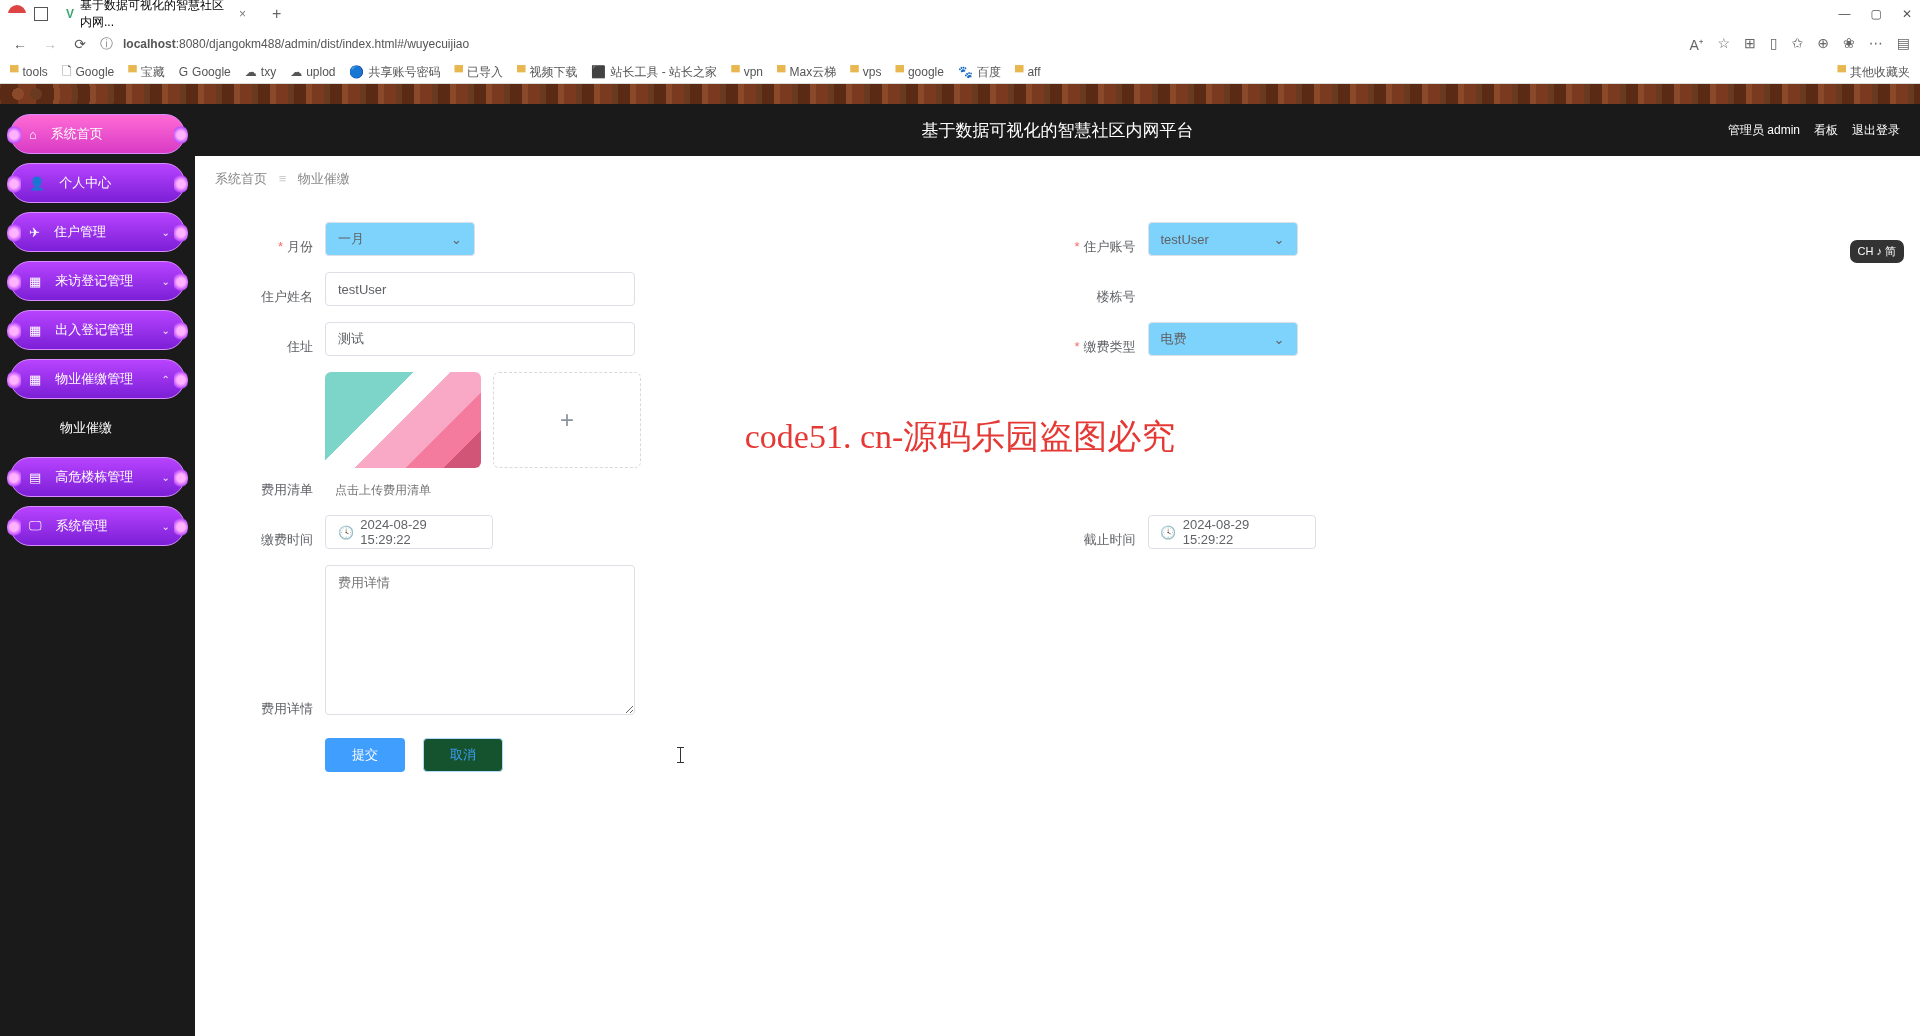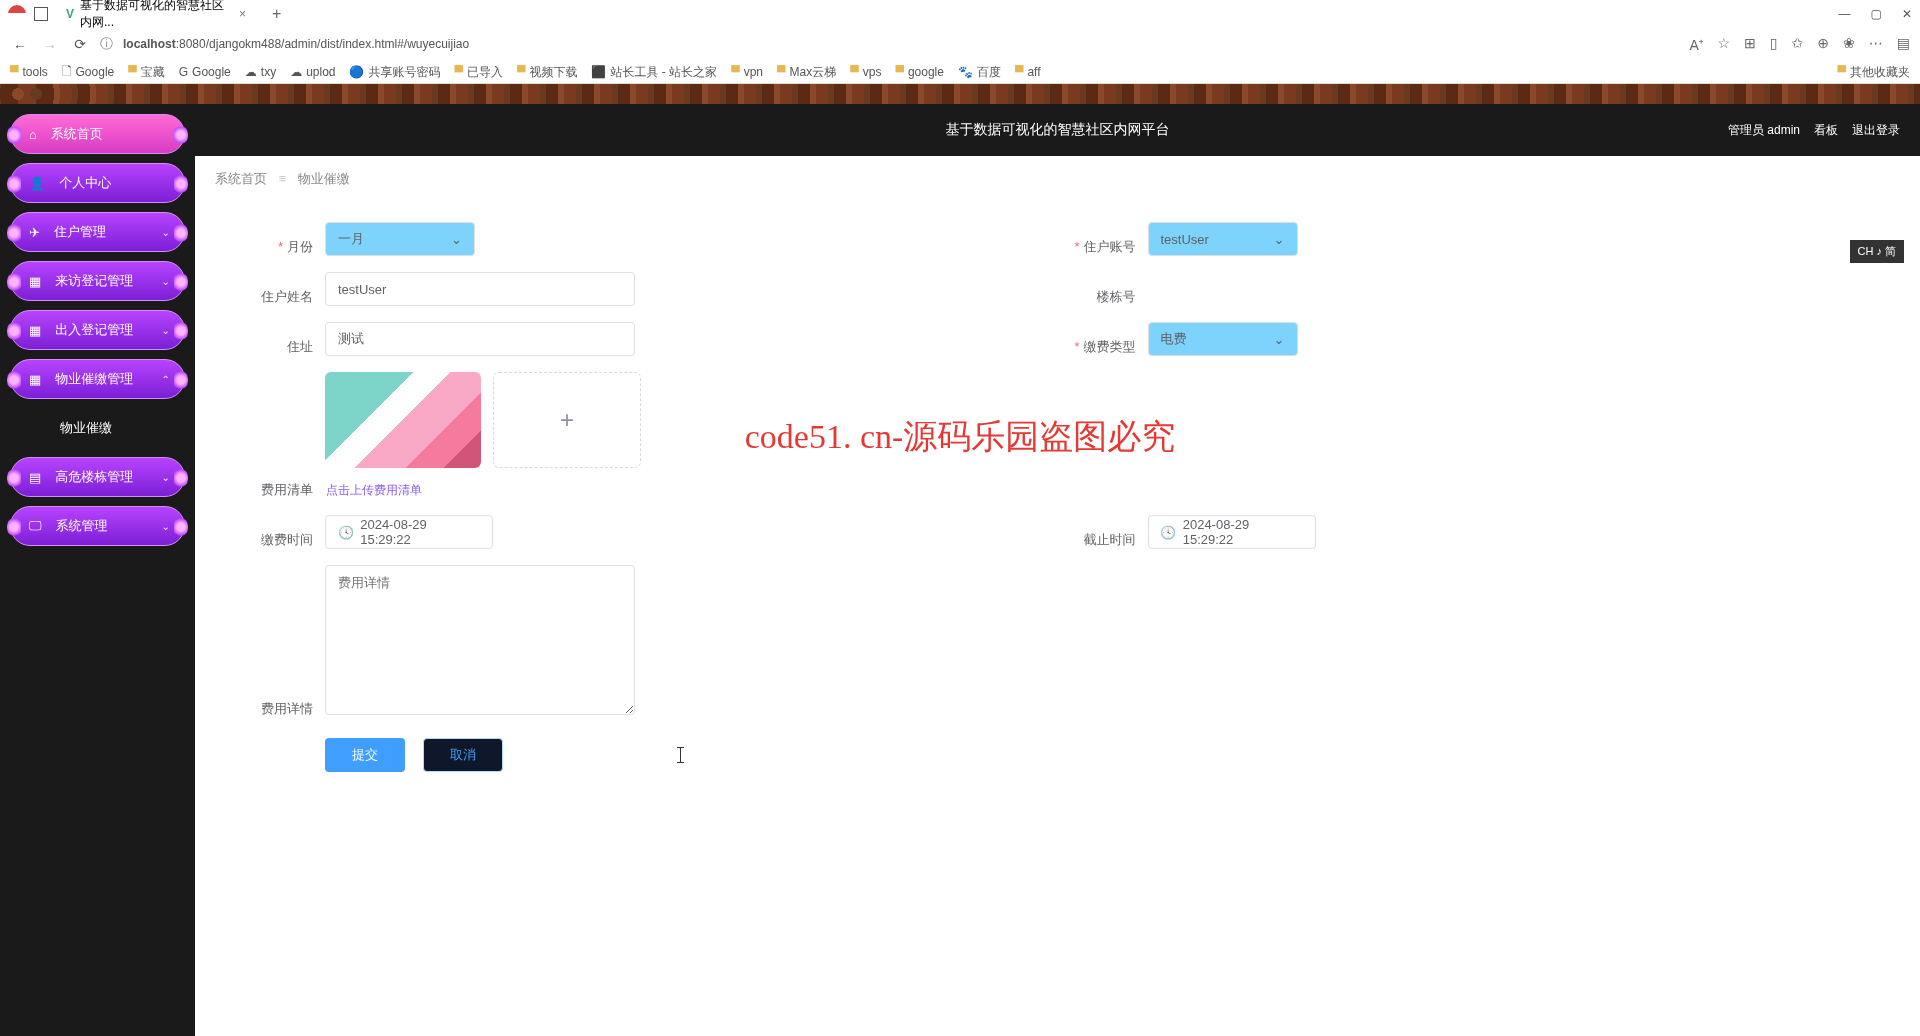--- a/index.html
+++ b/index.html
@@ -29,48 +29,48 @@
 .sidebar{position:absolute;left:0;top:20px;bottom:0;width:195px;background:#1a1a1a;padding:10px;z-index:20}
 .menu-item{position:relative;height:40px;margin-bottom:9px;background:linear-gradient(#b843ff,#7b1fd6);border-radius:20px;display:flex;align-items:center;padding:0 18px;color:#fff;font-size:13px;cursor:pointer;border:1px solid #d98aff}
 .menu-item.active{background:linear-gradient(#ff6bd5,#d93bc5)}
 .menu-item .ico{margin-right:14px;font-size:13px}
 .menu-item .chev{position:absolute;right:14px;font-size:10px;opacity:.9}
 .menu-item .ornL,.menu-item .ornR{position:absolute;width:14px;height:22px;top:9px;background:radial-gradient(circle,#ffb3ff 30%,#c050ff 60%,transparent 70%)}
 .menu-item .ornL{left:-4px;border-radius:10px 0 0 10px}
 .menu-item .ornR{right:-4px;border-radius:0 10px 10px 0}
 .sub-item{height:40px;background:#1a1a1a;color:#fff;display:flex;align-items:center;padding-left:50px;font-size:13px;margin-bottom:9px;cursor:pointer}
 .topbar{position:absolute;left:195px;right:0;top:20px;height:52px;background:#1a1a1a;color:#fff;z-index:15}
-.topbar .title{position:absolute;left:50%;top:50%;transform:translate(-50%,-50%);font-size:14px}
+.topbar .title{position:absolute;left:50%;top:50%;transform:translate(-50%,-50%);font-size:17px}
 .topbar .right{position:absolute;right:20px;top:50%;transform:translateY(-50%);display:flex;gap:14px;font-size:12px}
 .main{position:absolute;left:195px;right:0;top:72px;bottom:0;background:#fff;overflow:auto;z-index:10}
 .crumb{padding:14px 20px;color:#888;font-size:13px}
 .crumb .sep{margin:0 8px;color:#ccc}
 .form-area{padding:20px 40px;position:relative}
 .row{display:flex;margin-bottom:16px}
 .half{width:50%;display:flex;align-items:flex-end}
 .lbl{width:90px;text-align:right;padding-right:12px;padding-top:9px;color:#606266;font-size:13px}
 .lbl .req{color:#f56c6c;margin-right:4px}
 .ctl{flex:0 0 auto}
 .inp,.sel,.dt{height:34px;border:1px solid #dcdfe6;border-radius:4px;padding:0 12px;font-size:13px;color:#606266;background:#fff;outline:none}
 .inp{width:310px}
 .sel{width:150px;background:#7dd3fc;color:#c0c4cc;display:flex;align-items:center;justify-content:space-between}
 .sel.v{color:#606266}
 .dt{width:168px;display:flex;align-items:center;gap:6px}
 .dt .ci{color:#c0c4cc}
 .ta{width:310px;height:150px;border:1px solid #dcdfe6;border-radius:4px;padding:8px 12px;font-size:13px;color:#606266;resize:both;outline:none;font-family:inherit}
 .upload-row{display:flex;gap:12px}
 .thumb{width:156px;height:96px;border-radius:6px;overflow:hidden;background:linear-gradient(135deg,#7dd4c8 0 35%,#fff 35% 50%,#f9a8c5 50% 70%,#f47a9e 70% 85%,#d15577 85%)}
 .upl{width:148px;height:96px;border:1px dashed #d9d9d9;border-radius:6px;display:flex;align-items:center;justify-content:center;color:#8c939d;font-size:24px;cursor:pointer}
-.hint{font-size:12px;color:#8b5cf6;margin-top:14px;margin-left:1px}
+.hint{font-size:12px;color:#737373;margin-top:14px;margin-left:10px}
 .btns{display:flex;gap:18px;margin-left:90px;margin-top:20px}
 .btn{width:80px;height:34px;border-radius:4px;font-size:13px;cursor:pointer;display:flex;align-items:center;justify-content:center}
 .btn-pri{background:#409eff;color:#fff;border:none}
-.btn-def{background:#0f172a;color:#409eff;border:1px solid #b3d8ff}
+.btn-def{background:#14532d;color:#409eff;border:1px solid #b3d8ff}
 .big-wm{position:absolute;left:50%;top:330px;transform:translateX(-50%);color:#e53935;font-size:34px;font-family:Liberation Serif, serif;pointer-events:none;z-index:30;white-space:nowrap}
-.ime{position:fixed;right:16px;top:240px;background:#333;color:#fff;padding:4px 8px;border-radius:0;font-size:11px;z-index:50}
+.ime{position:fixed;right:16px;top:240px;background:#333;color:#fff;padding:4px 8px;border-radius:7px;font-size:11px;z-index:50}
 .cursor-i{position:absolute;left:485px;top:545px;width:1px;height:16px;background:#333;z-index:40}
 .cursor-i::before,.cursor-i::after{content:"";position:absolute;left:-3px;width:7px;height:1px;background:#333}
 .cursor-i::before{top:0}.cursor-i::after{bottom:0}
 </style>
 </head>
 <body>
 
 <div class="browser-chrome">
   <div class="title-bar">
     <div class="left">

